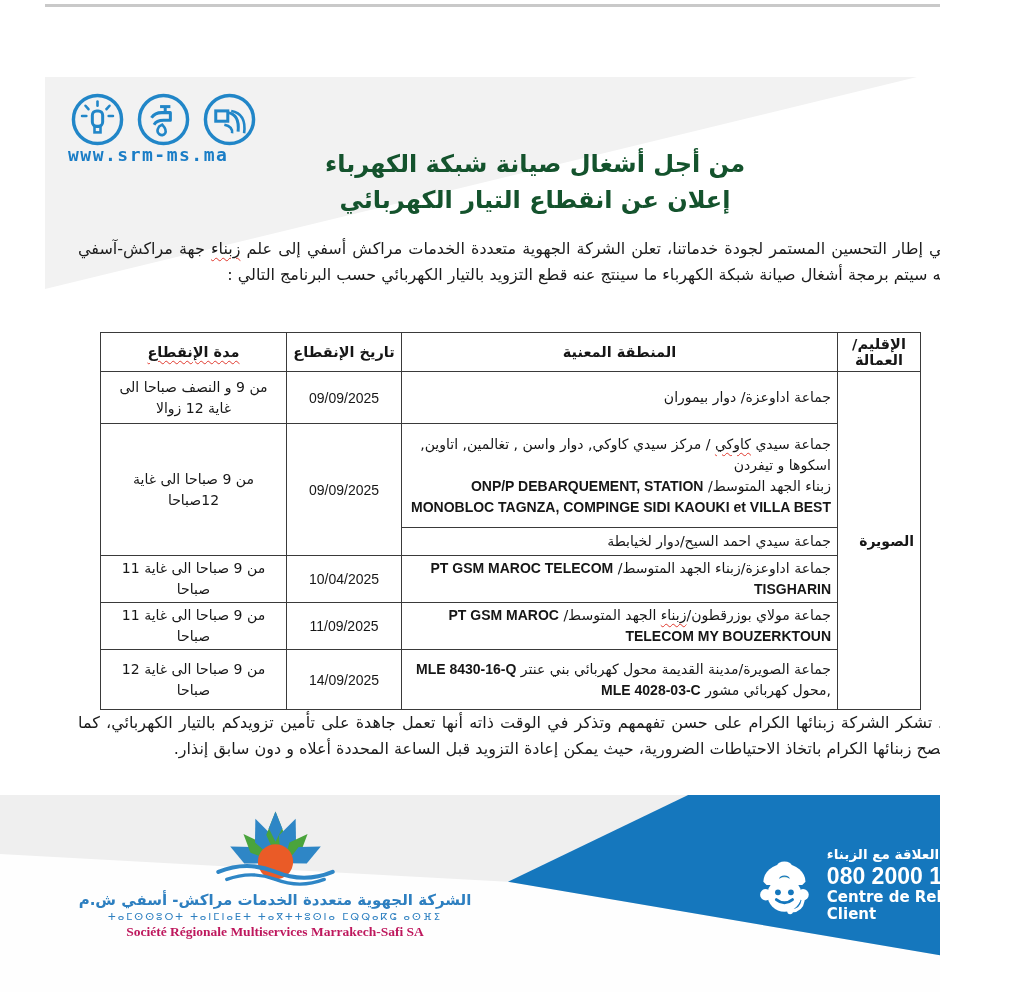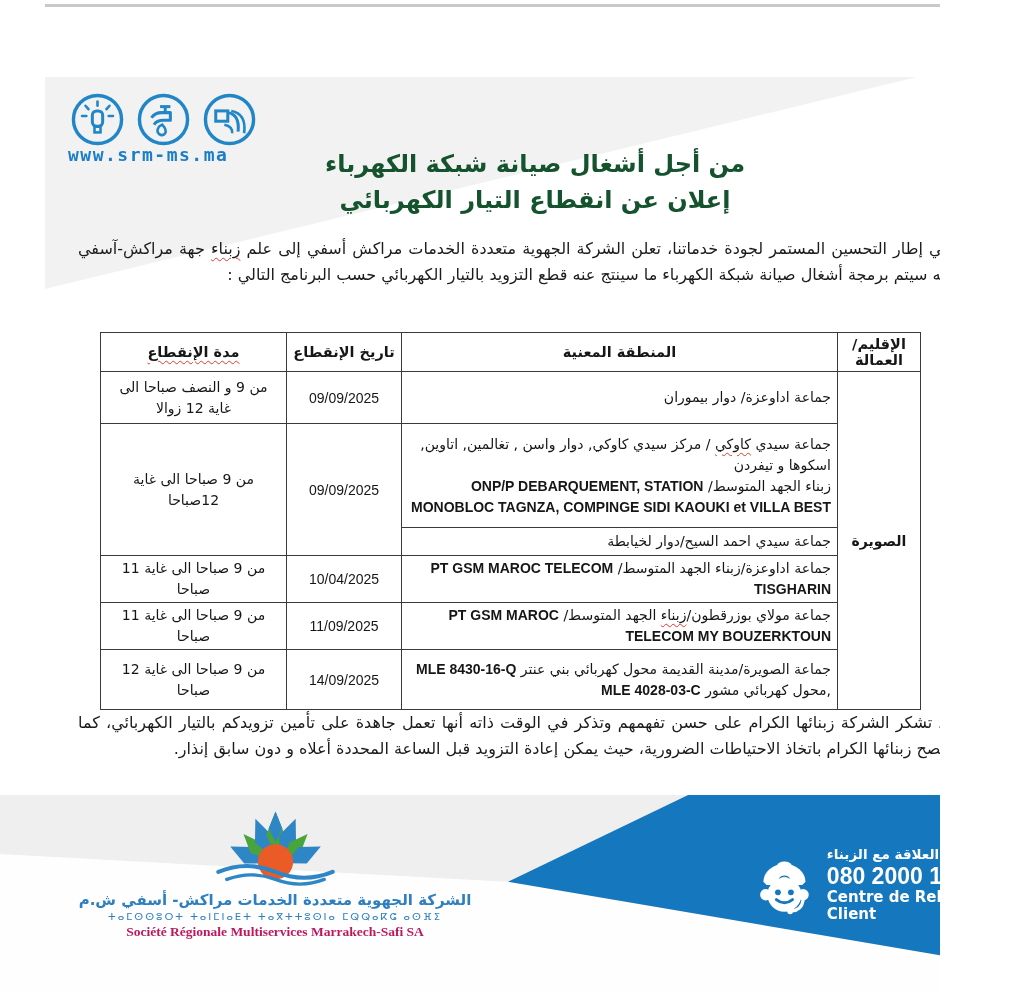--- a/index.html
+++ b/index.html
@@ -20,21 +20,21 @@
   .para{position:absolute;left:78px;width:872px;direction:rtl;text-align:justify;
         font-size:16px;line-height:1.62;color:#1b1b1b;}
   .para.intro{top:236px;}
   .para.closing{top:710px;}
   
   table.sched{position:absolute;left:100px;top:332px;width:820px;border-collapse:collapse;
         direction:rtl;table-layout:fixed;}
   table.sched th,table.sched td{border:1px solid #3a3a3a;padding:2px 6px;vertical-align:middle;
         font-size:14px;color:#161616;overflow:hidden;}
   table.sched th{font-weight:bold;font-size:14.5px;height:34px;}
-  td.c-province{font-weight:bold;text-align:center;font-size:15px;}
+  td.c-province{font-weight:bold;font-size:15px;}
   td.c-area{text-align:right;line-height:1.5;}
   td.c-date{text-align:center;font-family:"Liberation Sans",sans-serif;font-size:16px;}
   td.c-dur{text-align:center;font-size:13.5px;line-height:1.5;}
   .lat{font-family:"Liberation Sans",sans-serif;font-weight:bold;font-size:14px;}
   .sq{text-decoration:underline;text-decoration-style:wavy;text-decoration-color:#e03a2f;
         text-decoration-thickness:1px;text-underline-offset:3px;}
   
   .footer{position:absolute;left:0;top:795px;width:1024px;height:197px;background:#efefef;}
   .footer-white{position:absolute;inset:0;background:#ffffff;
         clip-path:polygon(0 30%,49.6% 44%,97% 86%,100% 100%,0 100%);opacity:.9;}

